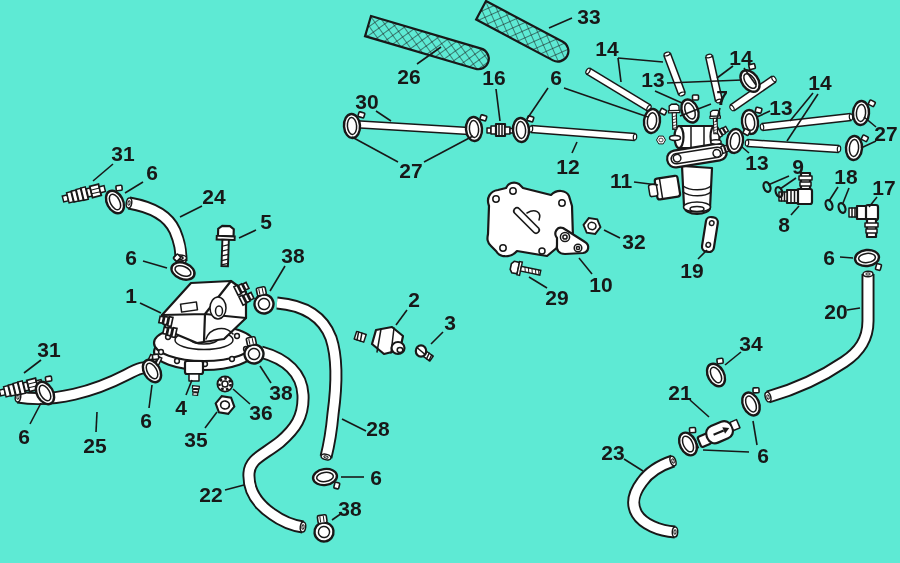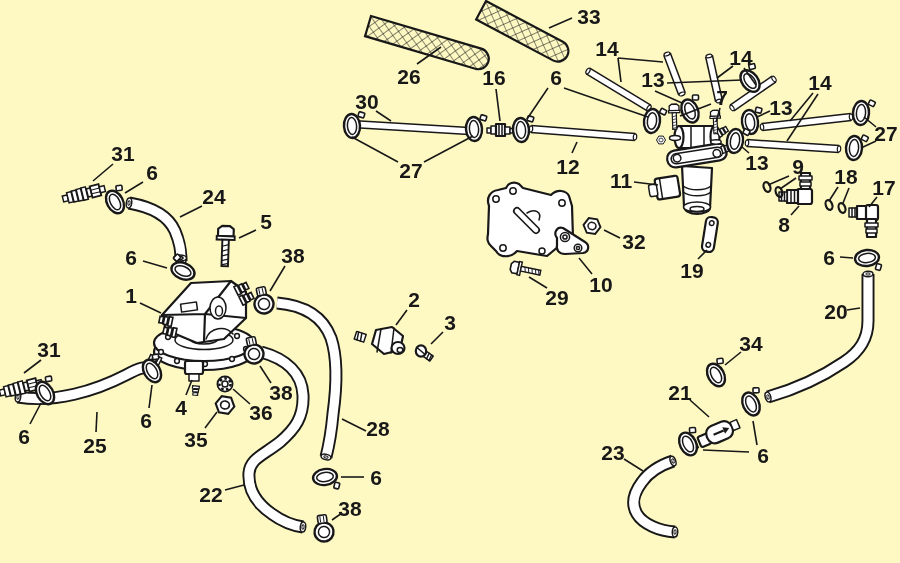--- a/index.html
+++ b/index.html
@@ -1,16 +1,16 @@
 <!DOCTYPE html>
 <html><head>
 <meta charset="utf-8">
 <style>
   html,body{margin:0;padding:0;background:#fff}
-  .stage{position:relative;width:900px;height:563px;background:#fef9c3;overflow:hidden}
+  .stage{position:relative;width:900px;height:563px;background:#5eead4;overflow:hidden}
   svg{display:block}
   .fw{fill:#fff;stroke:#181818;stroke-width:2.2;stroke-linejoin:round}
   .fw15{fill:#fff;stroke:#181818;stroke-width:1.5;stroke-linejoin:round}
   .ln{fill:none;stroke:#181818;stroke-width:2.2;stroke-linecap:round;stroke-linejoin:round}
   .ln15{fill:none;stroke:#181818;stroke-width:1.5;stroke-linecap:round}
   .tube-o{fill:none;stroke:#181818;stroke-width:8.4}
   .tube-i{fill:none;stroke:#fff;stroke-width:5.4}
   .hose-o{fill:none;stroke:#181818;stroke-width:13}
   .hose-i{fill:none;stroke:#fff;stroke-width:9.2}
   .leader{fill:none;stroke:#181818;stroke-width:1.6}

